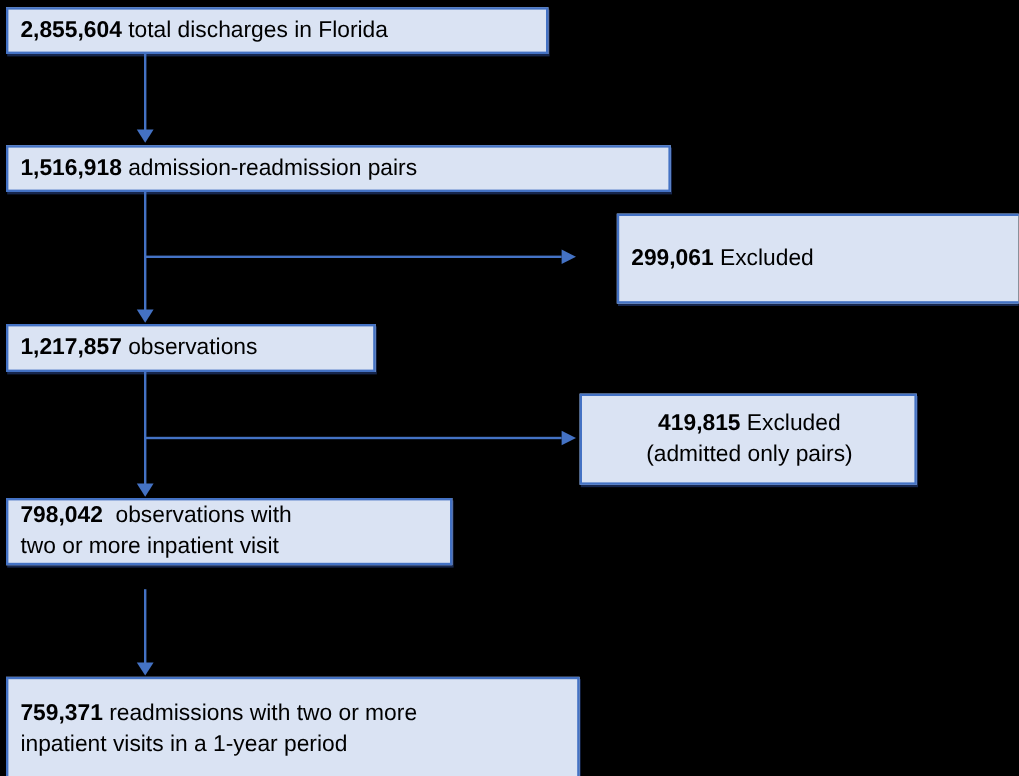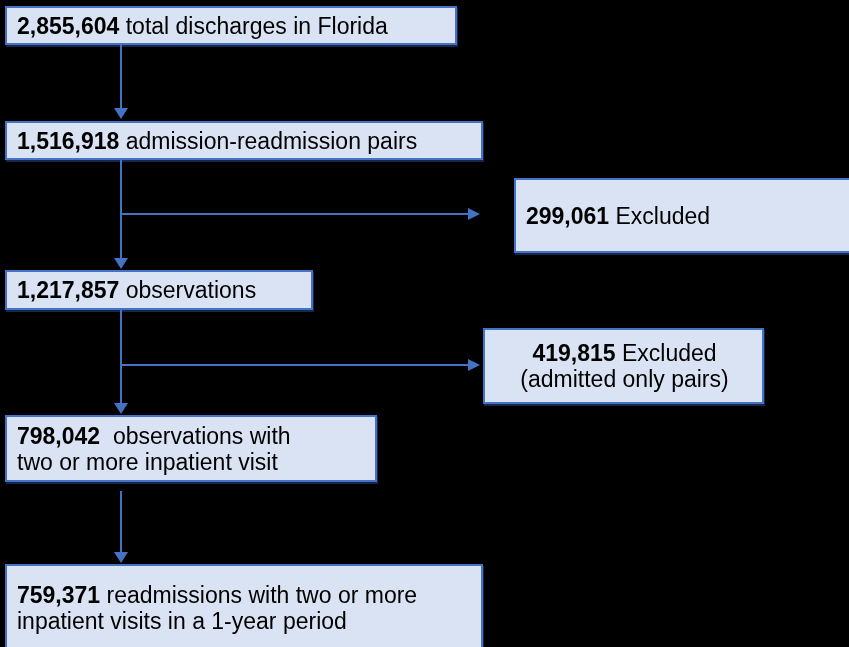--- a/index.html
+++ b/index.html
@@ -14,38 +14,38 @@
     background: var(--background, #000000);
     font-family: "Liberation Sans", sans-serif;
     overflow: hidden;
   }
   .node {
     position: absolute;
     box-sizing: border-box;
     background: var(--box_fill, #dae3f3);
     border: 2px solid var(--box_border, #4472c4);
     color: var(--text_color, #000000);
-    font-size: 23px;
+    font-size: 19px;
     line-height: 26px;
     display: flex;
     flex-direction: column;
     justify-content: center;
     padding: 2px 8px 2px 10px;
     box-shadow: 1px 2px 0 rgba(40, 70, 140, 0.55);
   }
   .node .line { white-space: pre; }
   .node .num { font-weight: bold; }
 
   
   #node-total        { left: 5px;   top: 6px;   width: 452px; height: 39px; }
-  #node-pairs        { left: 5px;   top: 121px; width: 478px; height: 39px; }
+  #node-pairs        { left: 5px;   top: 121px; width: 554px; height: 39px; }
   #node-excluded-1   { left: 483px; top: 178px; width: 364px; height: 75px; margin-left: 31px; }
   #node-observations { left: 5px;   top: 270px; width: 308px; height: 40px; }
   #node-excluded-2   { left: 483px; top: 328px; width: 281px; height: 76px; text-align: center; }
-  #node-two-or-more  { left: 5px;   top: 415px; width: 372px; height: 67px; }
+  #node-two-or-more  { left: 5px;   top: 415px; width: 372px; height: 56px; }
   #node-readmissions { left: 5px;   top: 564px; width: 478px; height: 88px; }
 
   
   .vline, .hline {
     position: absolute;
     background: var(--arrow_color, #4472c4);
   }
   .vline { width: 2px; }
   .hline { height: 2px; }
   .head-down {

